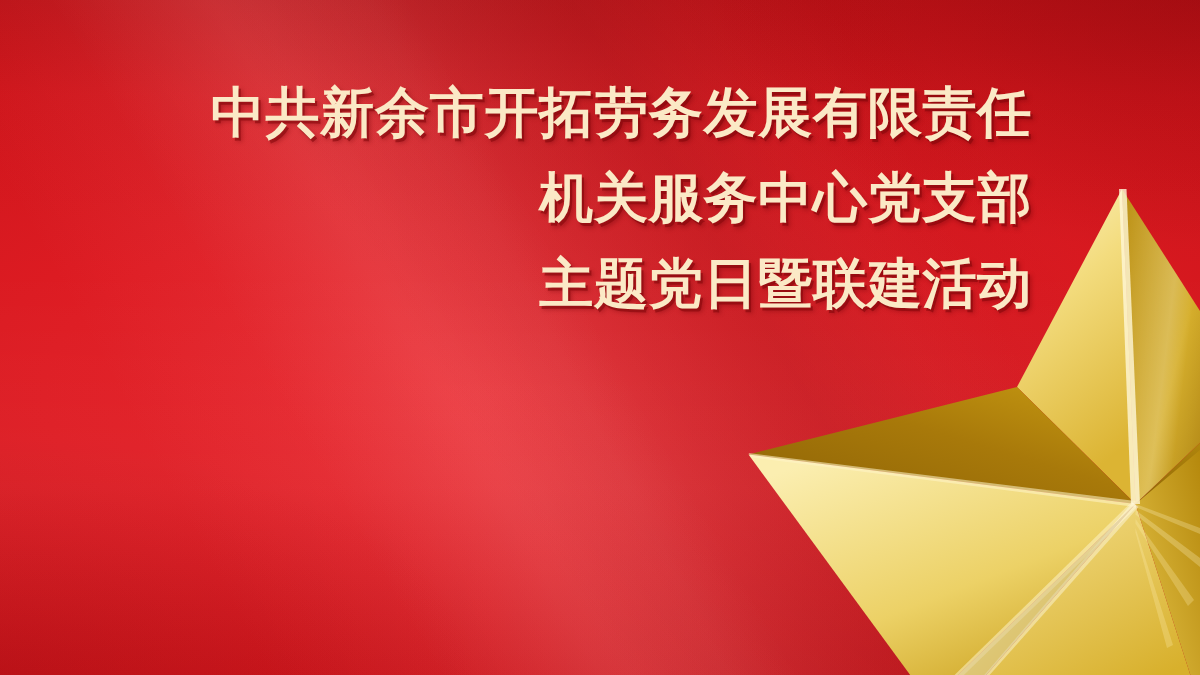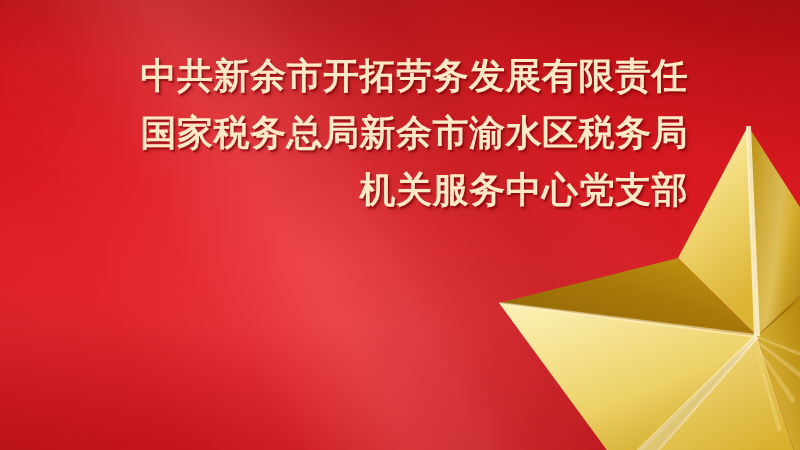--- a/index.html
+++ b/index.html
@@ -233,17 +233,17 @@
           <polygon points="757,352 782,430 778,432 757,355" fill="#ffeeb0"></polygon>
         </g>
 
         <polygon points="757,336 620,468 640,470" fill="#8a6204" opacity="0.18"></polygon>
       </g>
     </svg>
   </div>
 
   <div class="title-block">
     <span class="tline">中共新余市开拓劳务发展有限责任</span>
-    <span class="tline">国家税务总局新余市渝水区税务局</span>
     <span class="tline">机关服务中心党支部</span>
+    <span class="tline">主题党日暨联建活动</span>
   </div>
 
 </div>
 
 </body></html>

